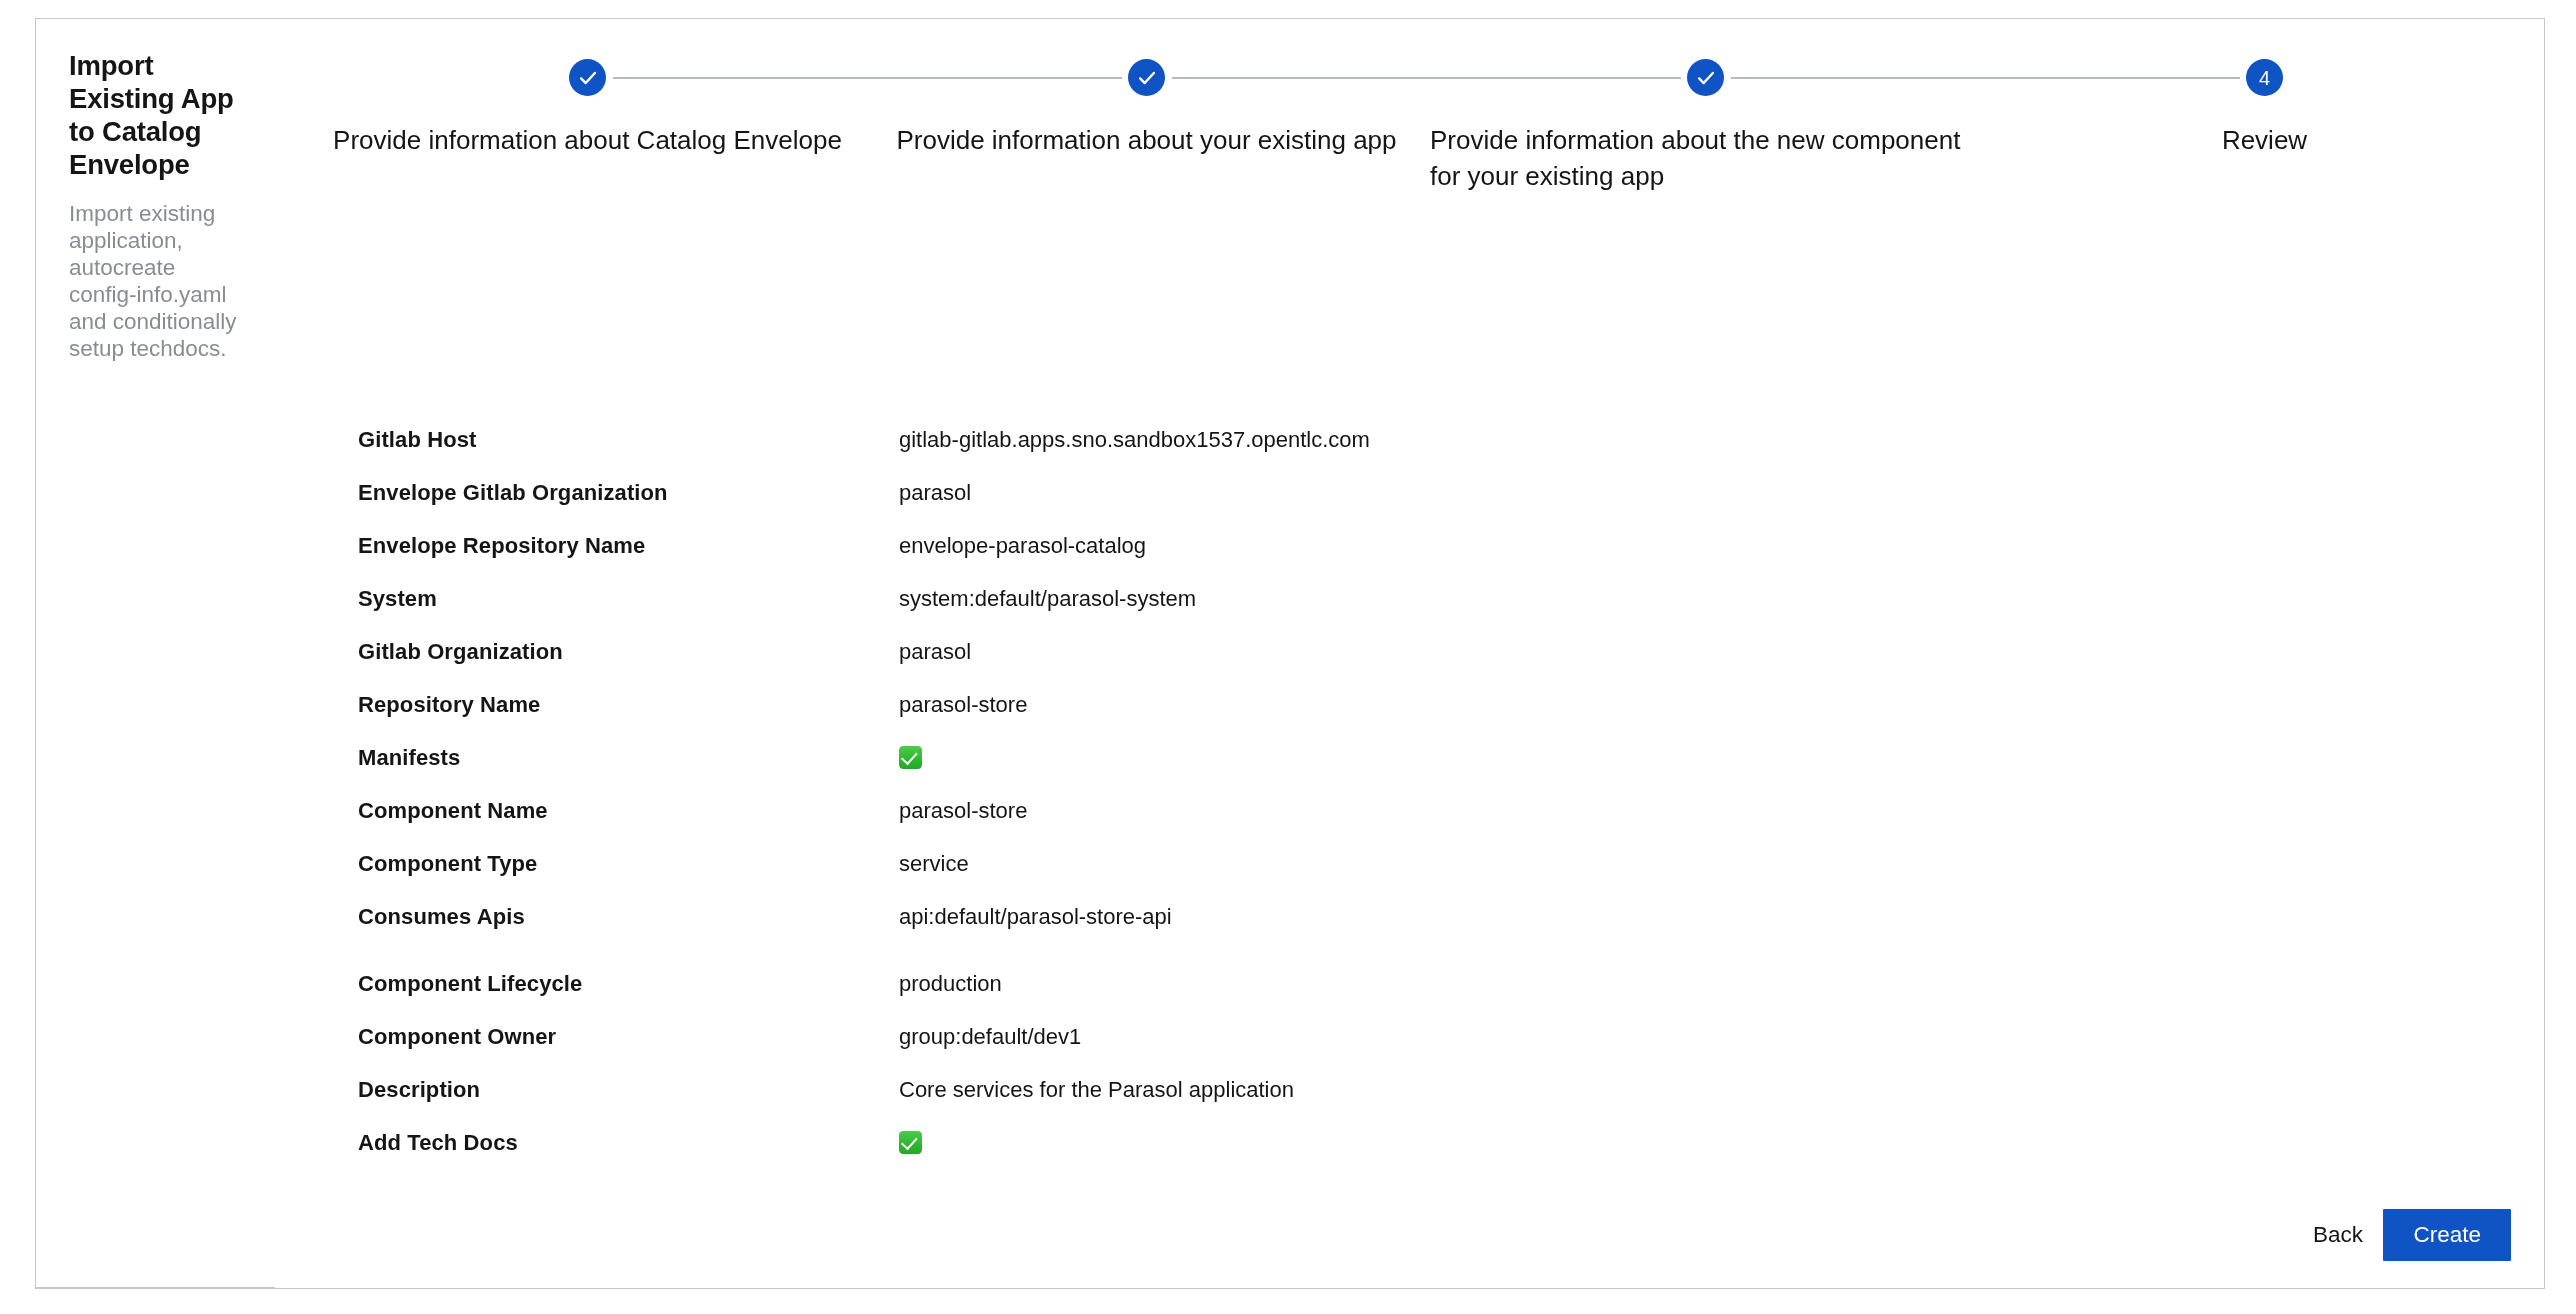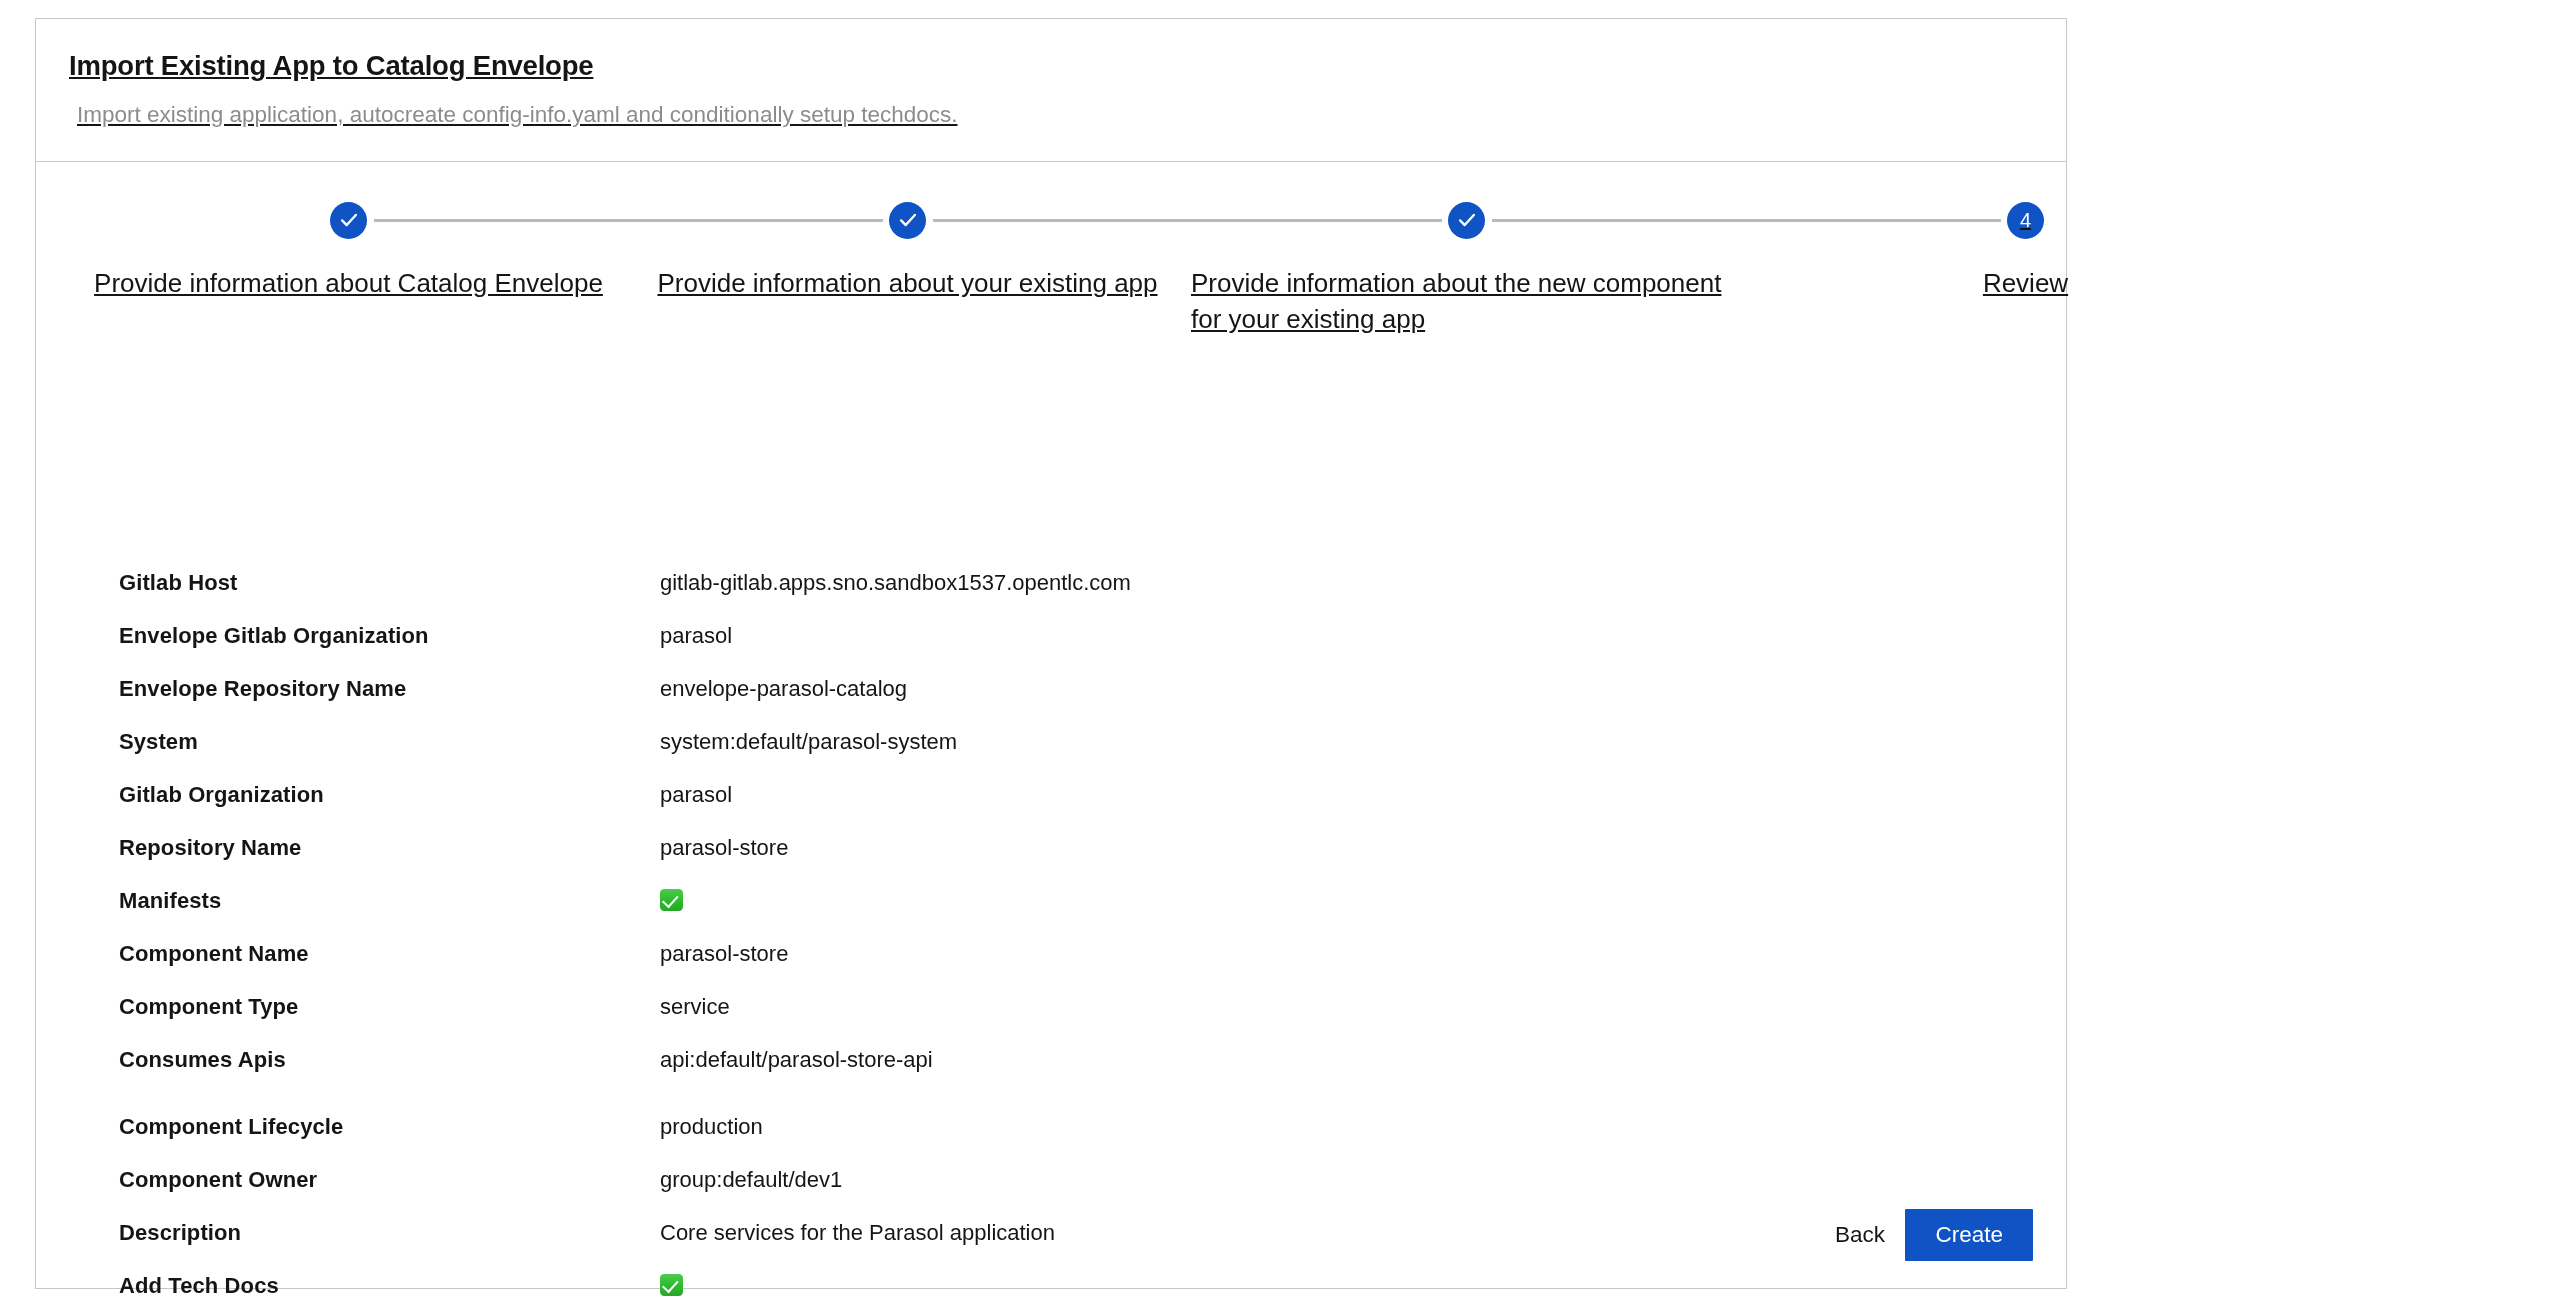--- a/index.html
+++ b/index.html
@@ -21,49 +21,48 @@
     height: 1315px;
     background: #ffffff;
     overflow: hidden;
   }
 
   
   .card {
     position: absolute;
     left: 35px;
     top: 18.4px;
-    width: 2032px;           
+    width: 2510px;           
     height: 1271px;
     border: 1.7px solid #c7c7c7;
     background: #ffffff;
     box-sizing: border-box;
     display: flex;
-    flex-direction: column;
-    text-decoration: underline;
+    flex-direction: row;
   }
 
   
   .card-header {
     padding: 30px 33px 25px 33px;
     border-bottom: 1.7px solid #c7c7c7;
   }
   .card-title {
     font-size: 27.5px;
     font-weight: 700;
     letter-spacing: -0.2px;
     color: #151515;
     line-height: 1.2;
     margin: 0 0 18.4px 0;
   }
   .card-subtitle {
     font-size: 22.5px;
     font-weight: 400;
     color: #8a8d90;
     line-height: 1.2;
-    margin: 8px;
+    margin: 0;
   }
 
   
   .card-body {
     flex: 1 1 auto;
     position: relative;
     padding: 0;
   }
 
   

